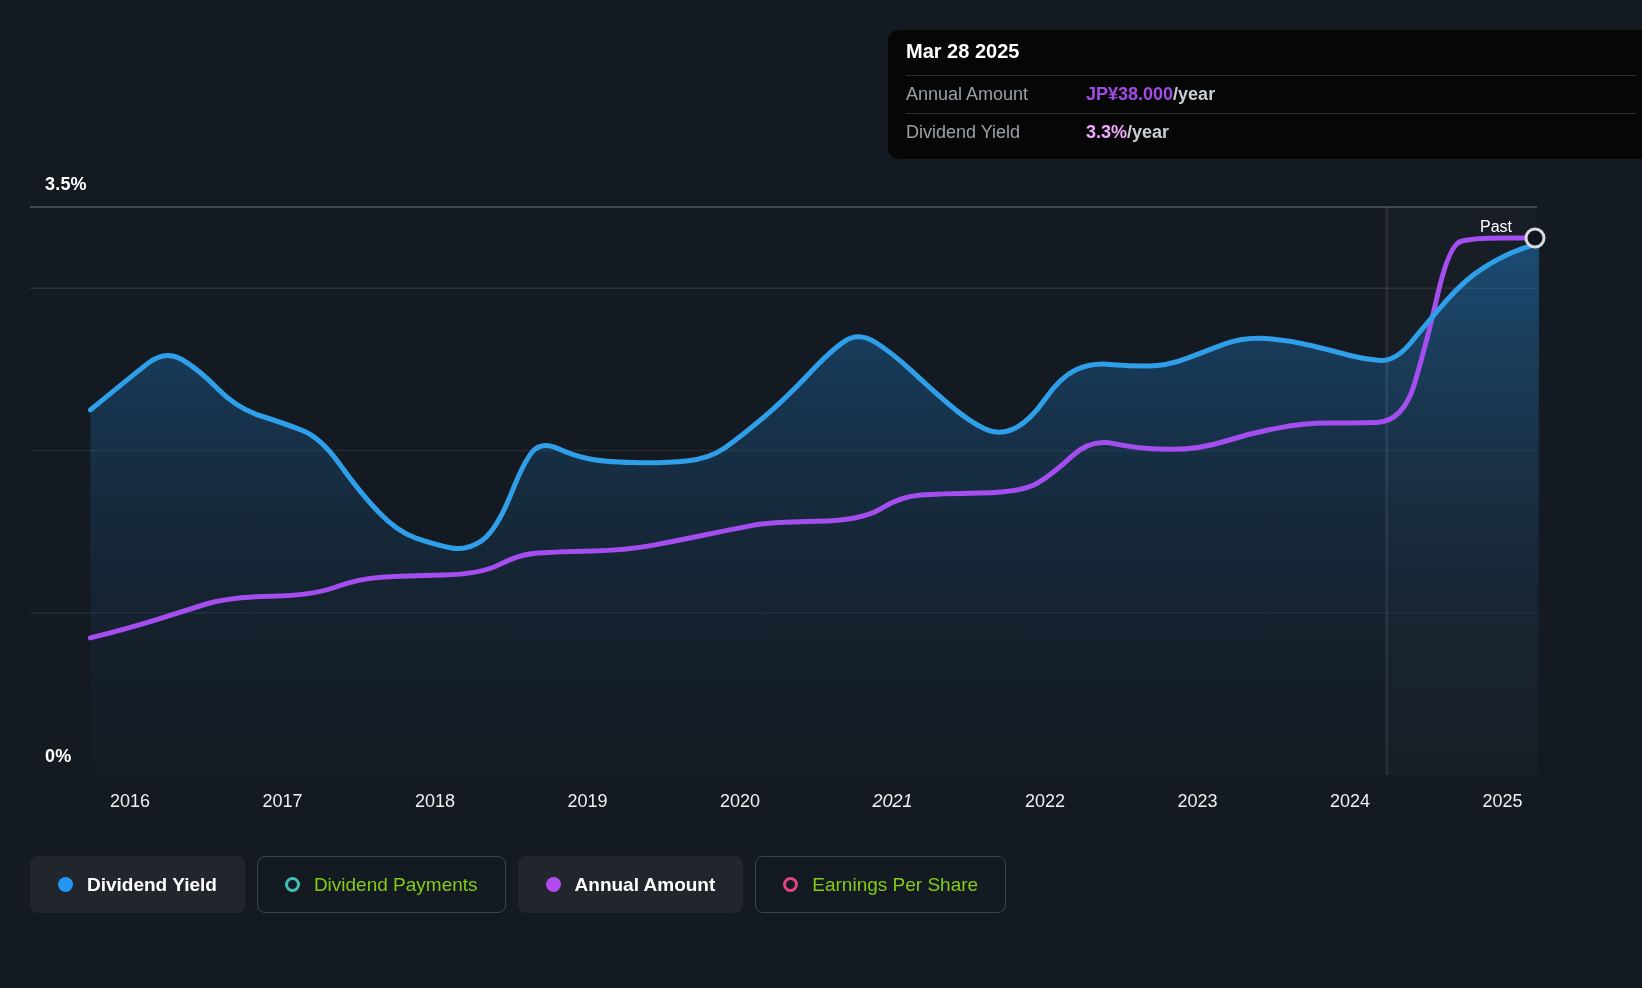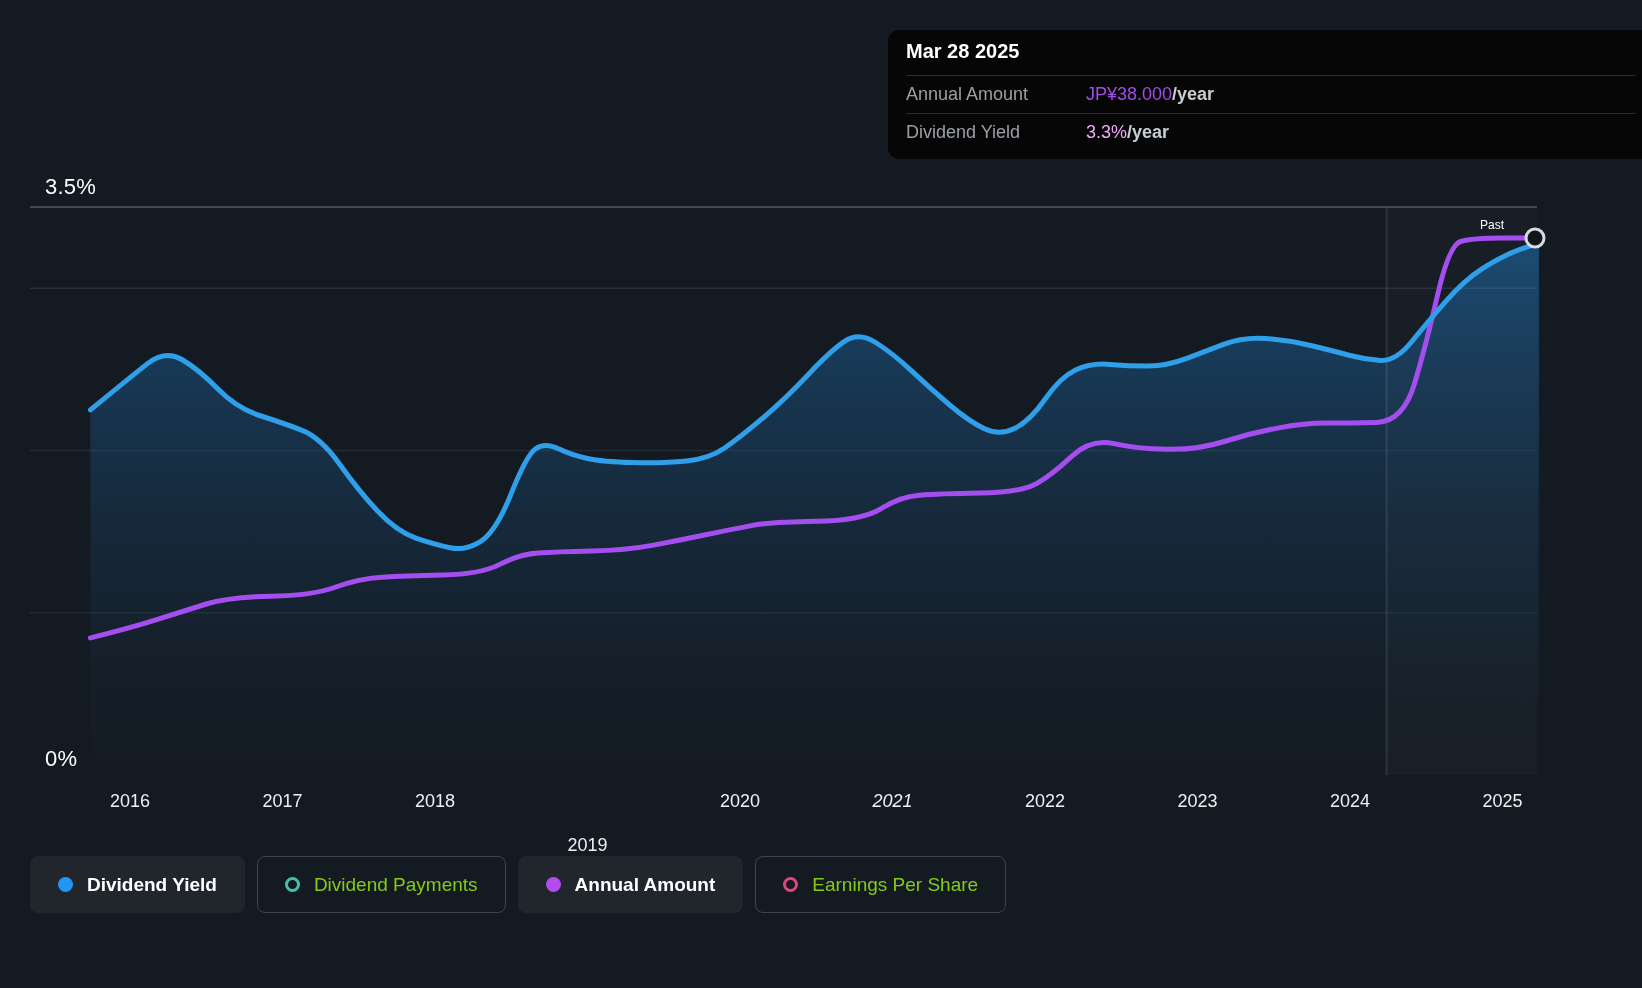--- a/index.html
+++ b/index.html
@@ -5,40 +5,40 @@
   html,body{margin:0;padding:0;}
   body{
     width:1642px;height:988px;overflow:hidden;
     background:#141a21;
     font-family:"Liberation Sans",sans-serif;
     -webkit-font-smoothing:antialiased;
   }
   .stage{position:relative;width:1642px;height:988px;}
   svg.plot{position:absolute;left:0;top:0;display:block;}
 
-  .y-label{position:absolute;color:#ffffff;font-size:22px;font-weight:400;letter-spacing:.2px;}
+  .y-label{position:absolute;color:#ffffff;font-size:18px;font-weight:700;letter-spacing:.2px;}
   .y-label.top{left:45px;top:174px;}
   .y-label.bottom{left:45px;top:746px;}
 
-  .past-label{position:absolute;left:1480px;top:218px;color:#ffffff;font-size:12px;font-weight:500;}
+  .past-label{position:absolute;left:1480px;top:218px;color:#ffffff;font-size:16px;font-weight:500;}
 
   .x-tick{position:absolute;top:791px;transform:translateX(-50%);color:#edf0f2;font-size:18px;font-weight:500;text-align:right;}
 
   
   .tooltip{
     position:absolute;left:888px;top:30px;width:766px;box-sizing:border-box;
     background:#060606;border-radius:11px;padding:4px 18px 8px 18px;
   }
   .tt-title{color:#ffffff;font-size:20px;font-weight:700;padding:6px 0 12px 0;}
   .tt-row{
     display:grid;grid-template-columns:180px 1fr;align-items:center;
     padding:8px 0;border-top:1px solid #2c2c2c;font-size:18px;
   }
   .tt-label{color:#9aa0a6;}
-  .tt-value{font-weight:400;}
+  .tt-value{font-weight:700;}
   .tt-suffix{color:#c9ced3;font-weight:700;}
 
   
   .legend{position:absolute;left:30px;top:856px;display:flex;gap:12px;}
   .legend-btn{
     display:flex;align-items:center;gap:14px;height:57px;padding:0 27px;
     border-radius:8px;font-size:19px;background:transparent;
     border:1px solid #3d444c;color:#84cc16;font-family:inherit;cursor:pointer;
   }
   .legend-btn.active{background:#20262c;border-color:#20262c;color:#ffffff;font-weight:700;}
@@ -71,21 +71,21 @@
   </svg>
 
   <div class="y-label top">3.5%</div>
   <div class="y-label bottom">0%</div>
   <div class="past-label">Past</div>
 
   <div id="x-ticks">
       <span class="x-tick" style="left: 130px;">2016</span>
       <span class="x-tick" style="left: 282.5px;">2017</span>
       <span class="x-tick" style="left: 435px;">2018</span>
-      <span class="x-tick" style="left: 587.5px; margin-top: 44px;">2019</span>
+      <span class="x-tick" style="left: 587.5px;">2019</span>
       <span class="x-tick" style="left: 740px;">2020</span>
       <span class="x-tick" style="left: 892.5px; font-style: italic;">2021</span>
       <span class="x-tick" style="left: 1045px;">2022</span>
       <span class="x-tick" style="left: 1197.5px;">2023</span>
       <span class="x-tick" style="left: 1350px;">2024</span>
       <span class="x-tick" style="left: 1502.5px;">2025</span>
     </div>
 
   <div class="tooltip">
     <div class="tt-title">Mar 28 2025</div>

